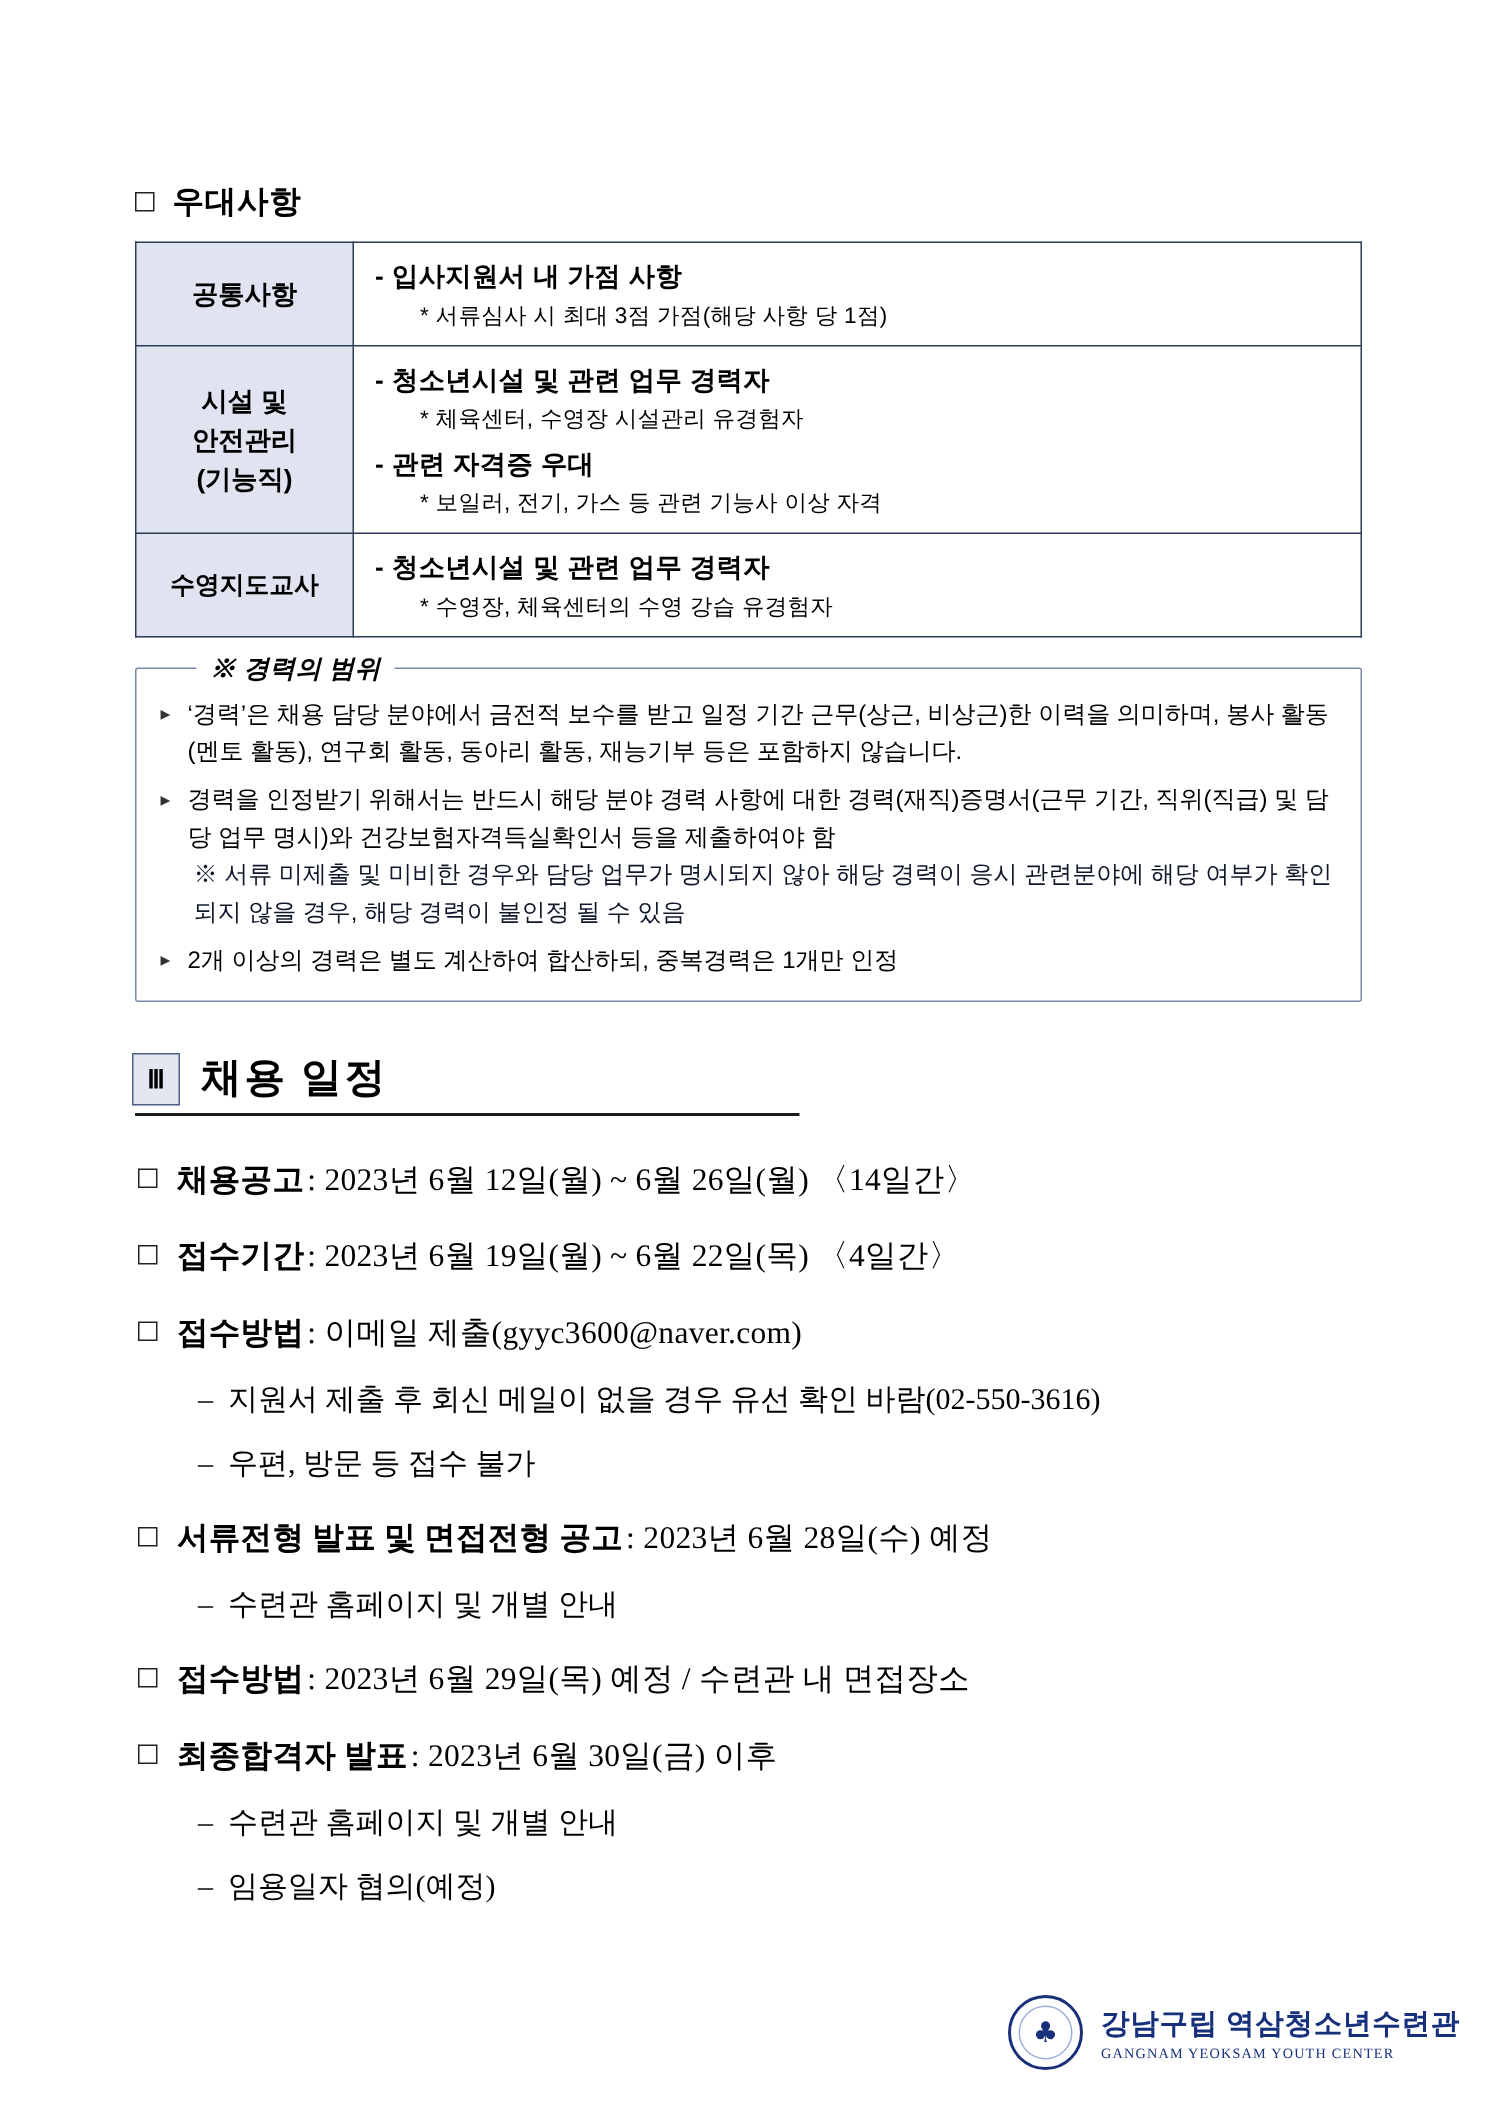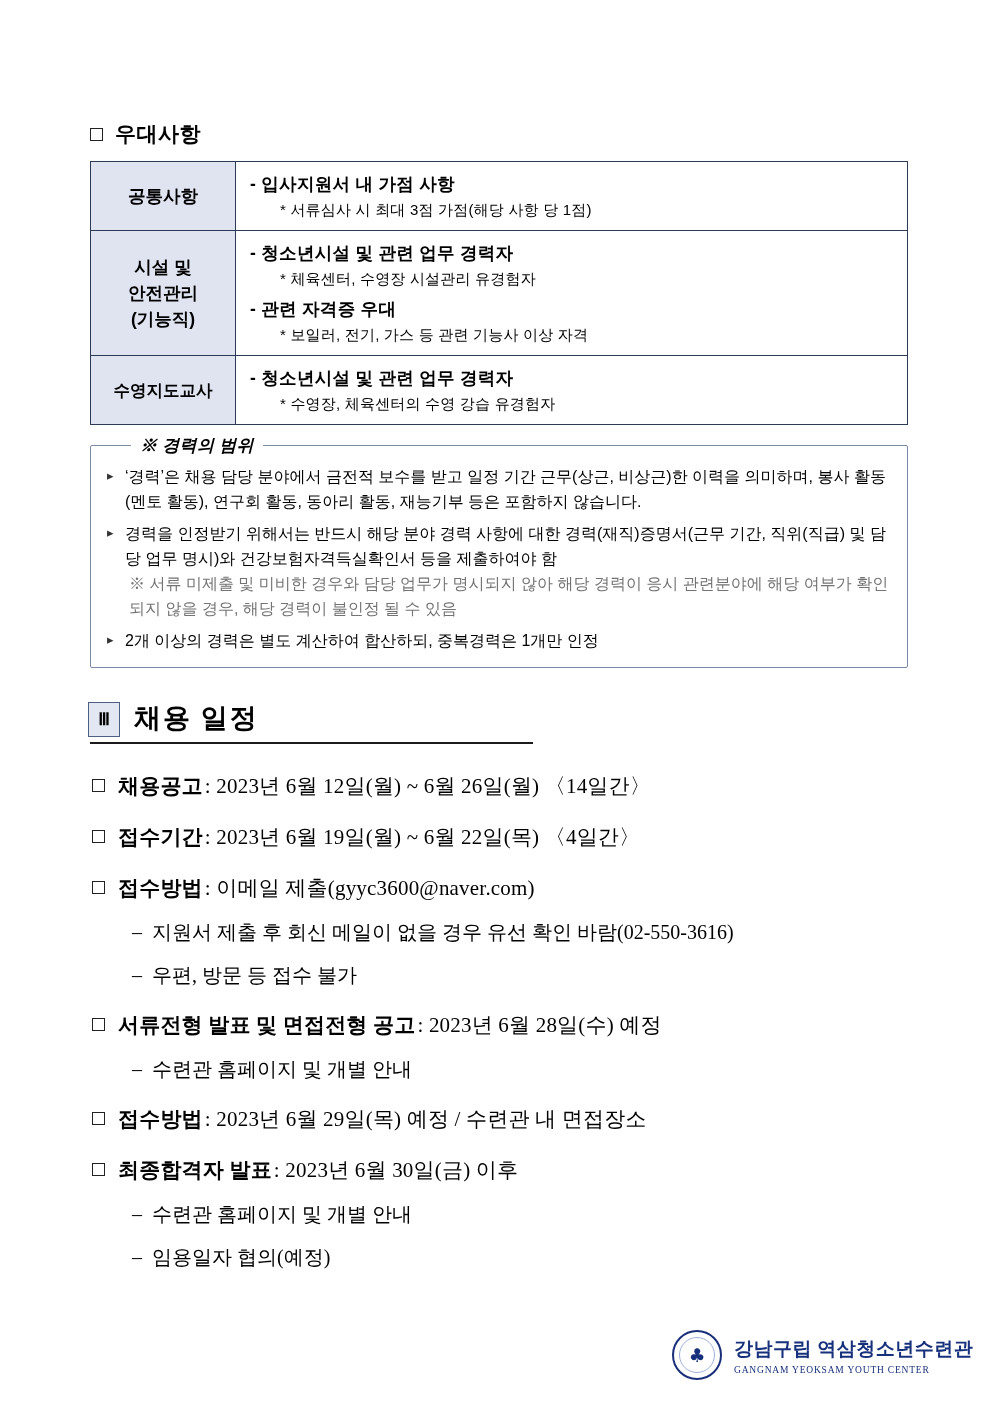--- a/index.html
+++ b/index.html
@@ -113,21 +113,21 @@
     margin-bottom: 6px;
   }
   .nb-bullet {
     width: 18px;
     flex: 0 0 18px;
     color: #333;
     font-size: 13px;
     padding-top: 2px;
   }
   .nb-text { flex: 1; }
-  .blue { color: #737373; }
+  .blue { color: #0f172a; }
 
   
   .sec2 {
     position: absolute;
     left: 88px;
     top: 700px;
     width: 830px;
   }
   .sec2-head {
     display: flex;

